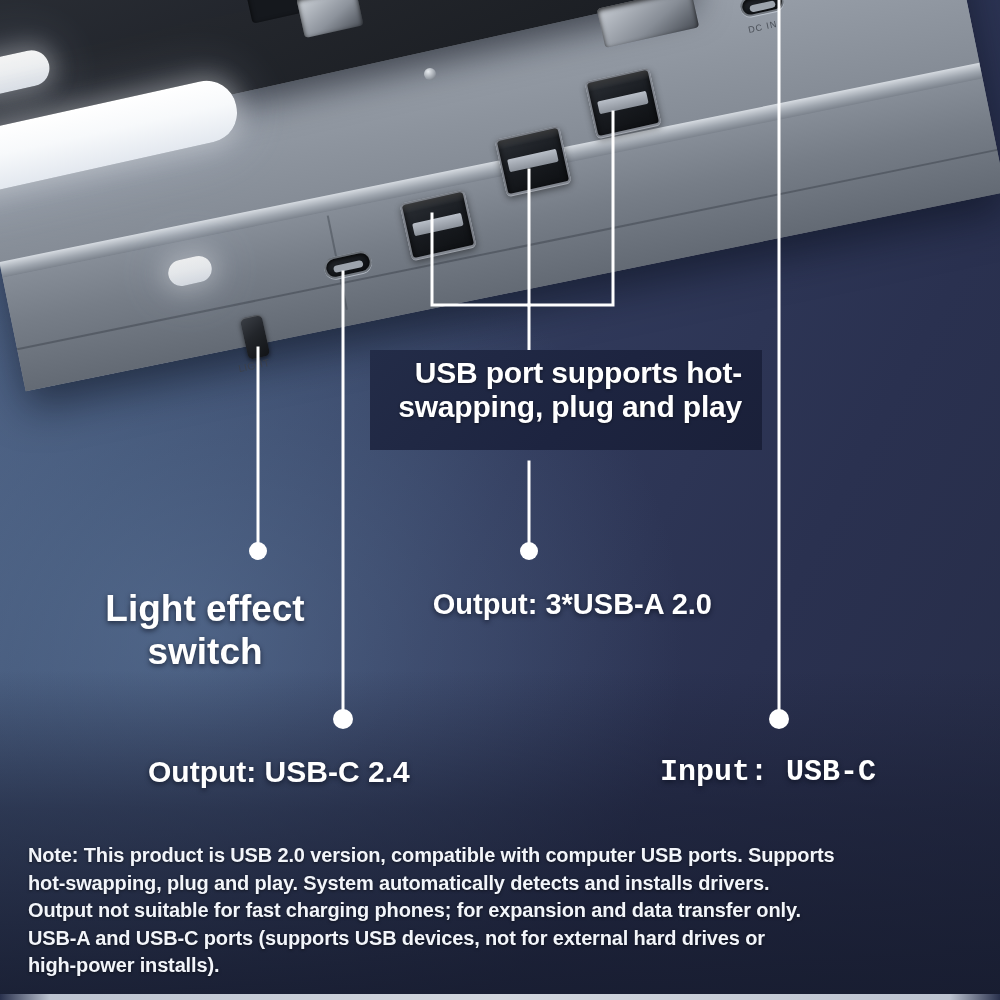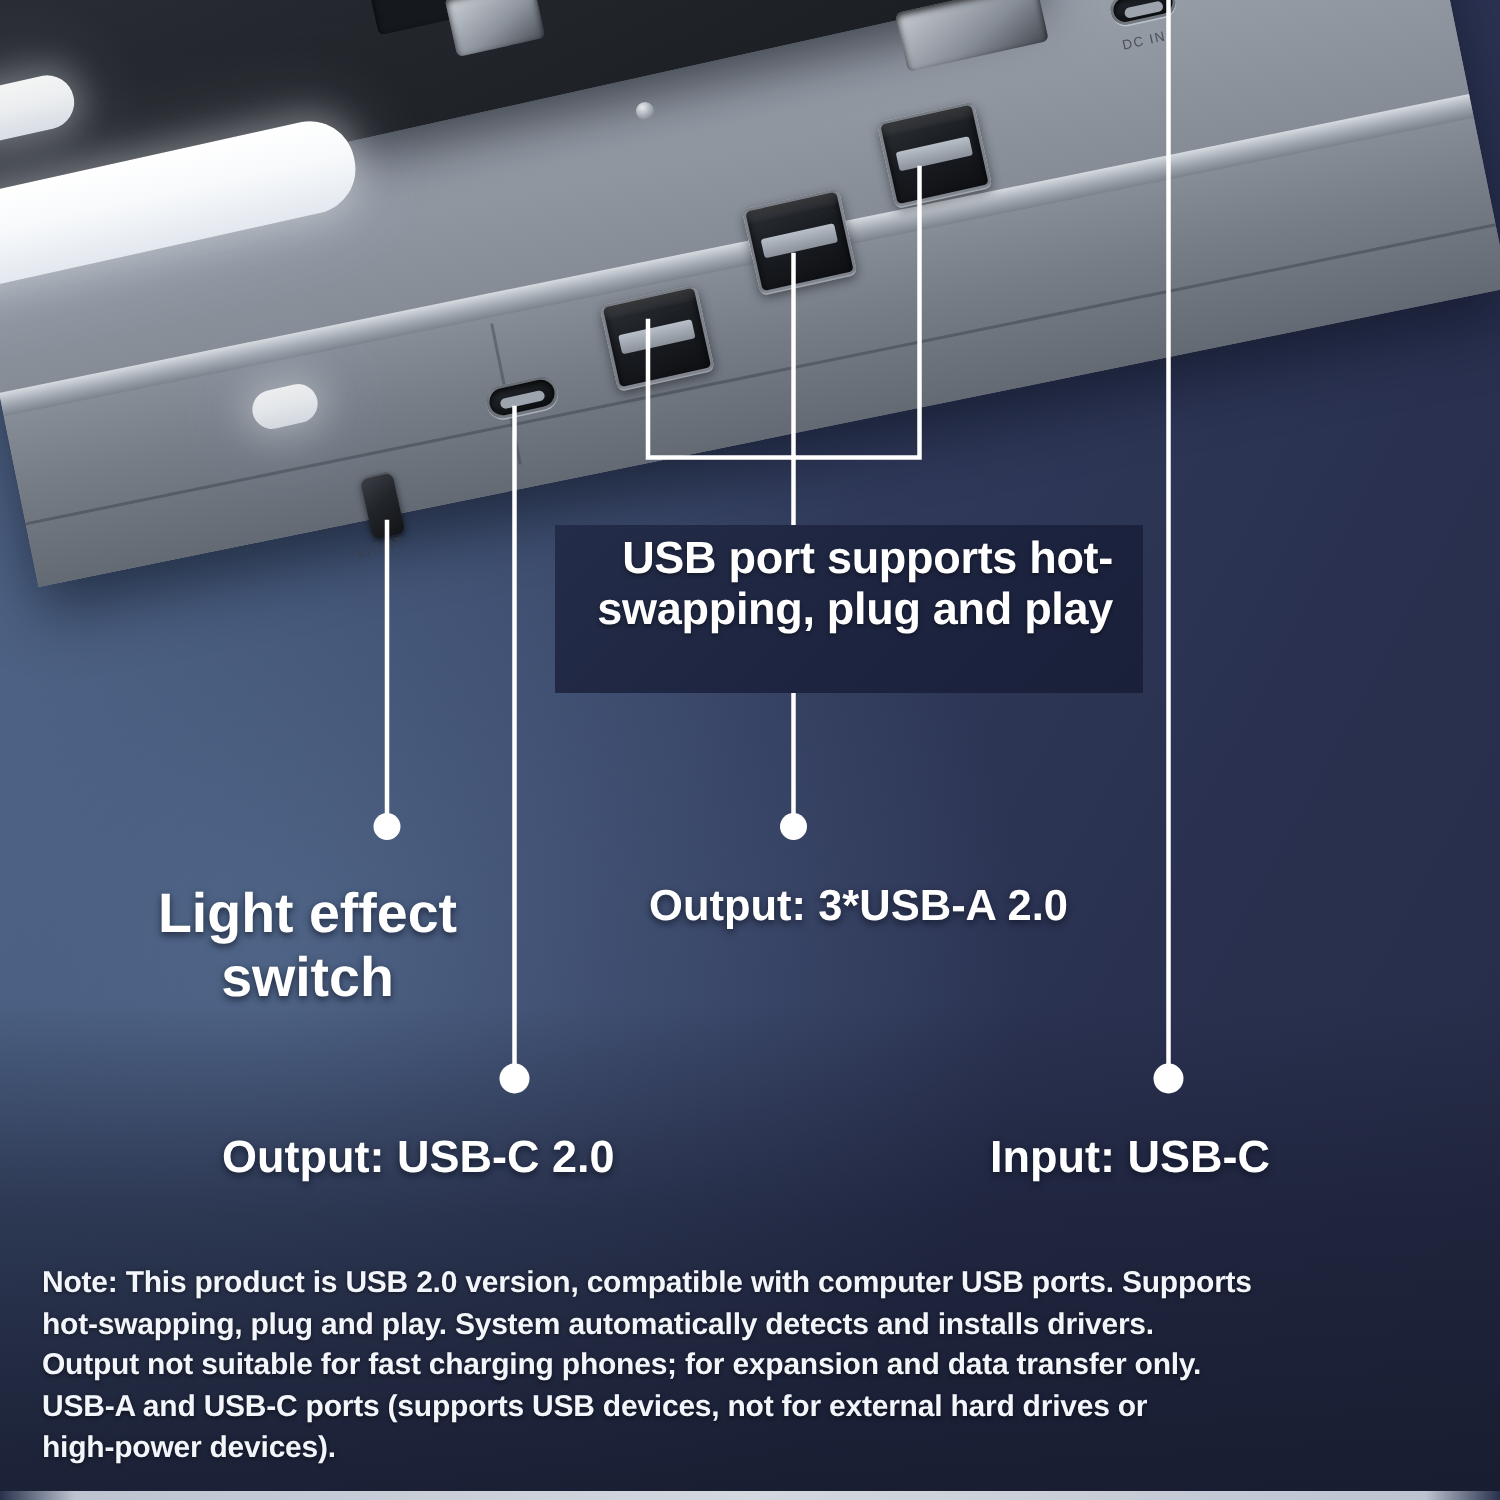--- a/index.html
+++ b/index.html
@@ -174,21 +174,21 @@
     font-size:10px; color:rgba(60,64,72,.85); letter-spacing:.5px;
     transform:rotate(-12.5deg);
   }
 
   
   .leaders { position:absolute; inset:0; pointer-events:none; }
 
   
   .callout-box {
     position:absolute;
-    left:370px; top:350px; width:392px; height:112px;
+    left:370px; top:350px; width:392px; height:100px;
     background:linear-gradient(135deg,#232c48 0%,#1d2440 55%,#1a2039 100%);
   }
   .callout-box .txt {
     position:absolute; right:20px; top:6px; width:352px;
     text-align:right;
     color:#ffffff;
     font-size:30px;
     font-weight:bold;
     line-height:1.12;
     letter-spacing:-.2px;
@@ -198,21 +198,21 @@
   .lbl {
     position:absolute;
     color:#ffffff;
     font-weight:bold;
     text-shadow:0 2px 5px rgba(8,12,26,.65);
     white-space:pre-line;
   }
   .lbl-switch  { left:90px;  top:588px; width:230px; text-align:center; font-size:37px; line-height:1.15; }
   .lbl-usba    { left:362px; top:588px; width:350px; text-align:right;   font-size:29px; line-height:1.15; }
   .lbl-usbcout { left:148px; top:755px; width:400px; text-align:left;   font-size:30px; }
-  .lbl-usbcin  { left:660px; top:755px; width:300px; text-align:left;   font-size:30px; }
+  .lbl-usbcin  { left:660px; top:755px; width:300px; text-align:left;   font-size:30px;font-family:Liberation Mono, monospace; }
 
   
   .note {
     position:absolute; left:28px; top:842px; width:950px;
     color:#f2f5fa;
     font-size:20px;
     font-weight:bold;
     line-height:1.38;
     letter-spacing:-.15px;
     text-shadow:0 1px 3px rgba(0,0,0,.5);
@@ -292,26 +292,26 @@
     <div class="txt">USB port supports
 hot-swapping, plug
 and play</div>
   </div>
 
   <div class="lbl lbl-switch">Light effect
 switch</div>
 
   <div class="lbl lbl-usba">Output: 3*USB-A 2.0</div>
 
-  <div class="lbl lbl-usbcout">Output: USB-C 2.0</div>
+  <div class="lbl lbl-usbcout">Output: USB-C 2.4</div>
 
   <div class="lbl lbl-usbcin">Input: USB-C</div>
 
   <div class="note">
     <div>Note: This product is USB 2.0 version, compatible with computer USB ports. Supports</div>
     <div>hot-swapping, plug and play. System automatically detects and installs drivers.</div>
     <div>Output not suitable for fast charging phones; for expansion and data transfer only.</div>
     <div>USB-A and USB-C ports (supports USB devices, not for external hard drives or</div>
-    <div>high-power devices).</div>
+    <div>high-power installs).</div>
   </div>
 
   <div class="bottom-strip"></div>
 </div>
 
 </body></html>

